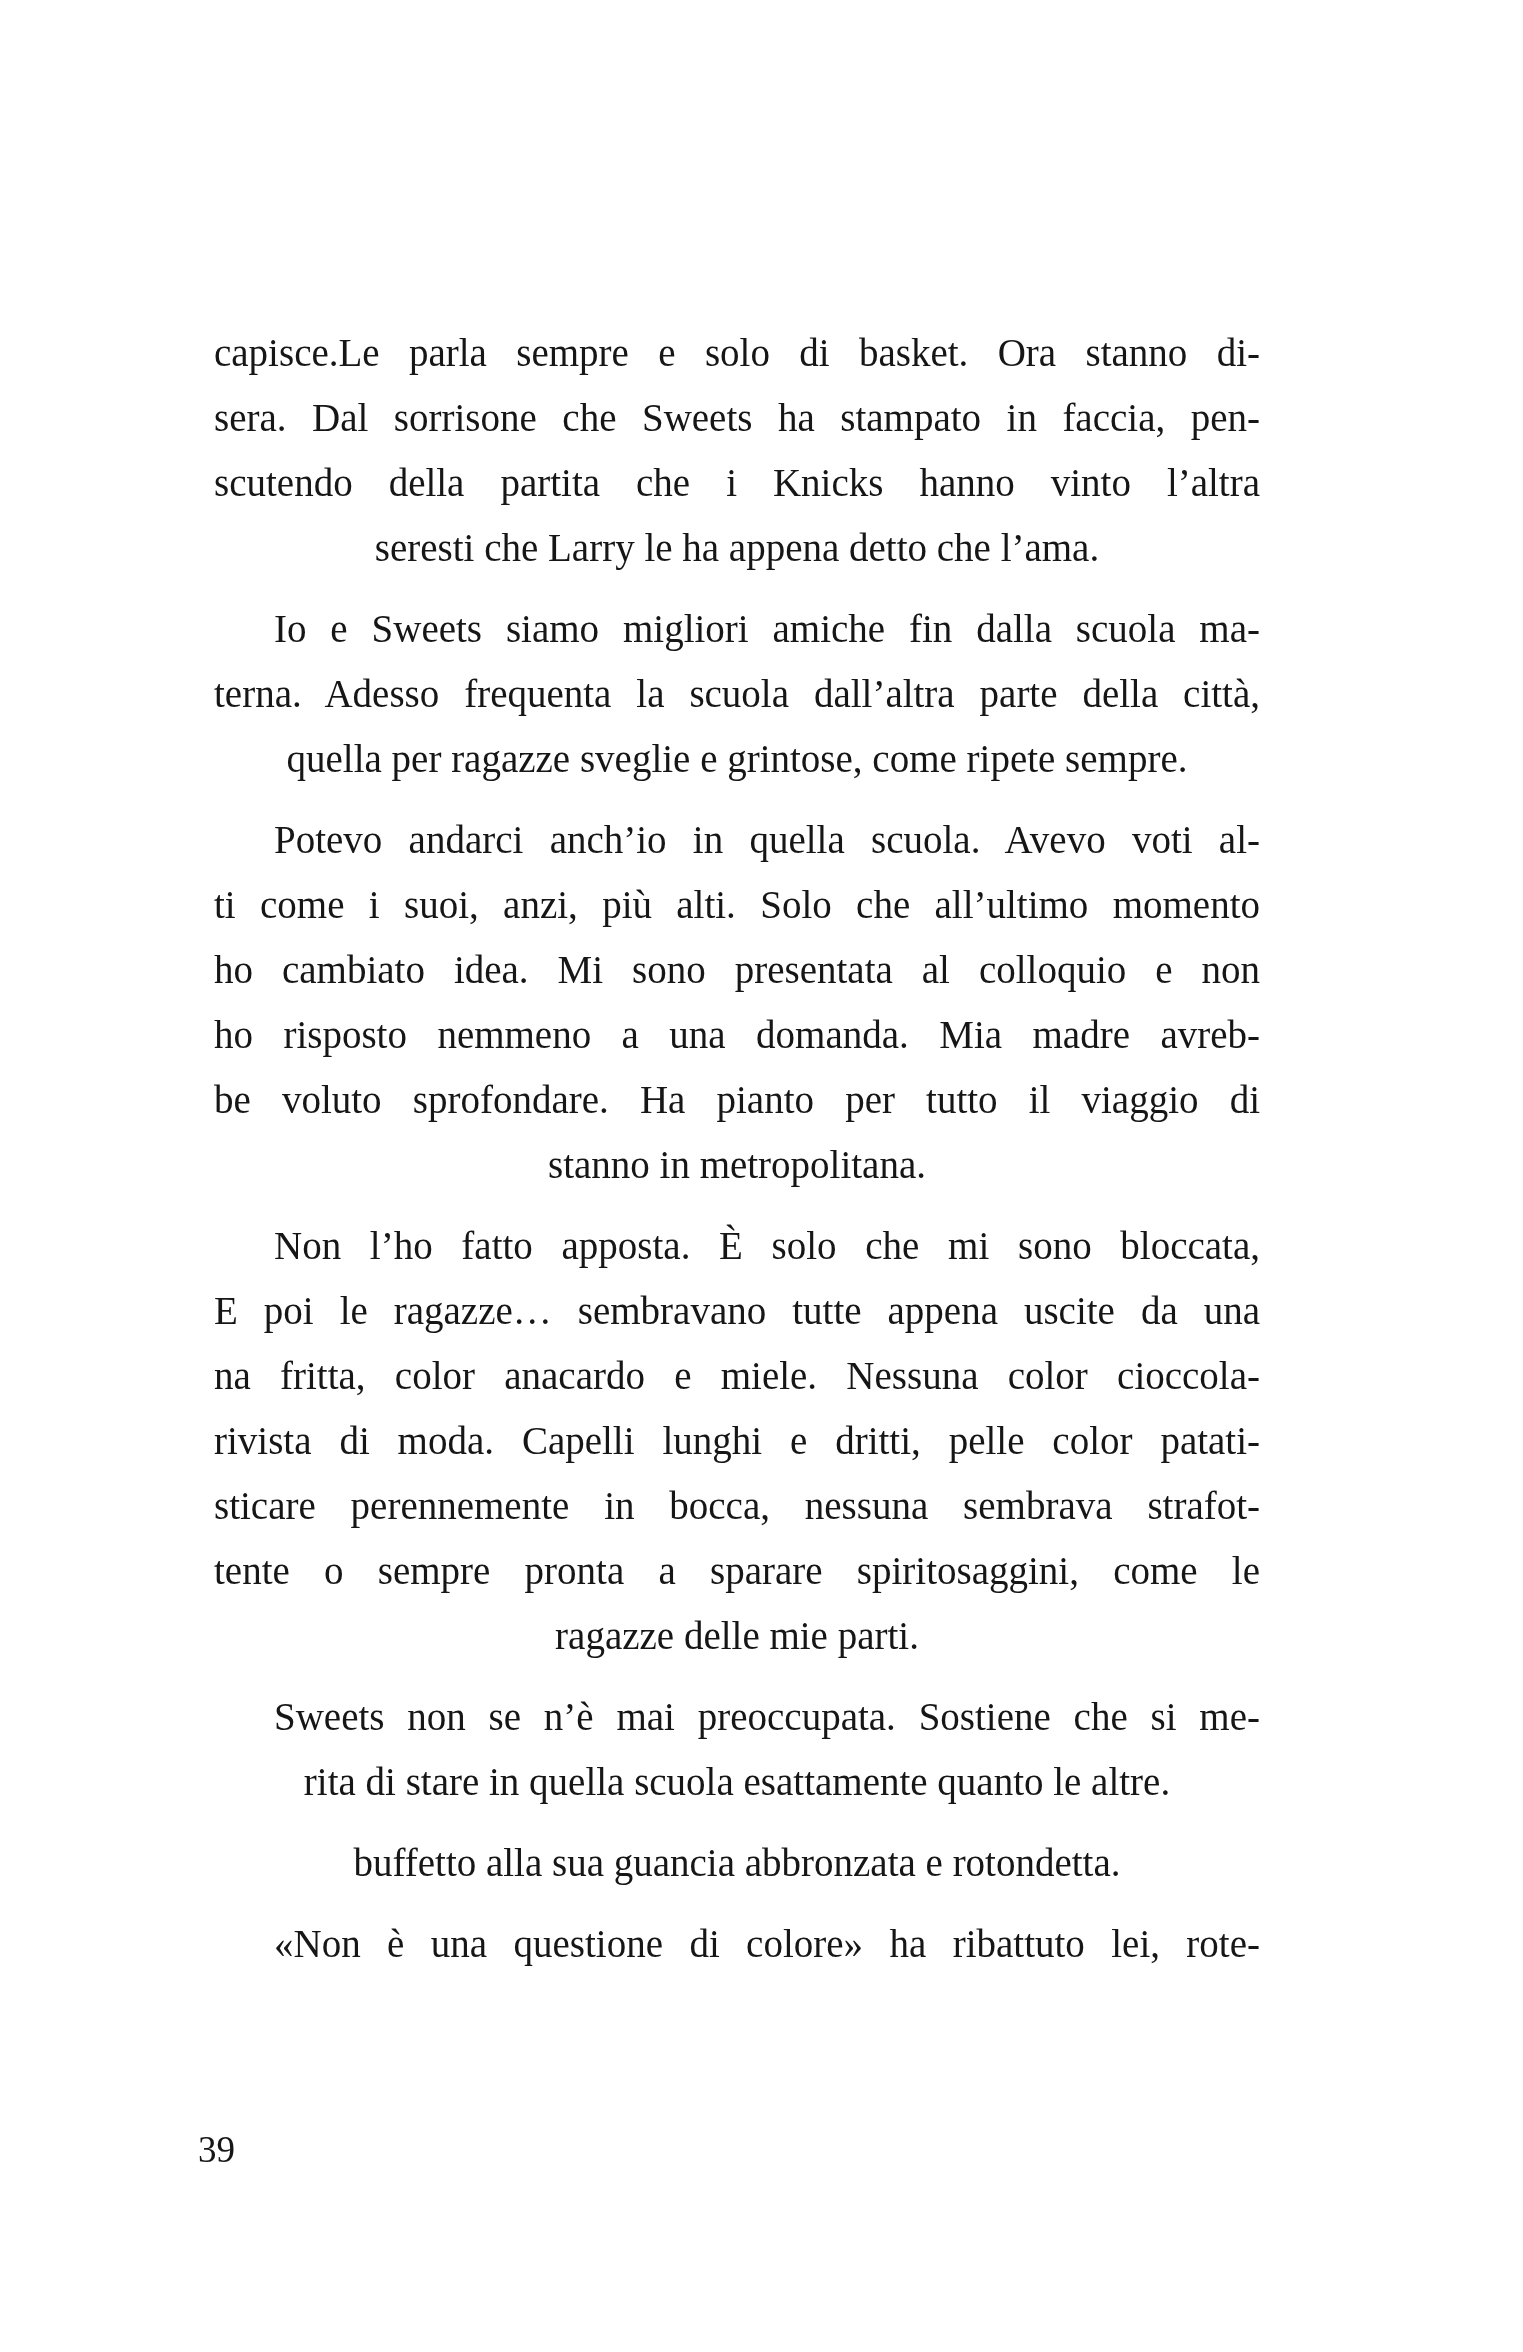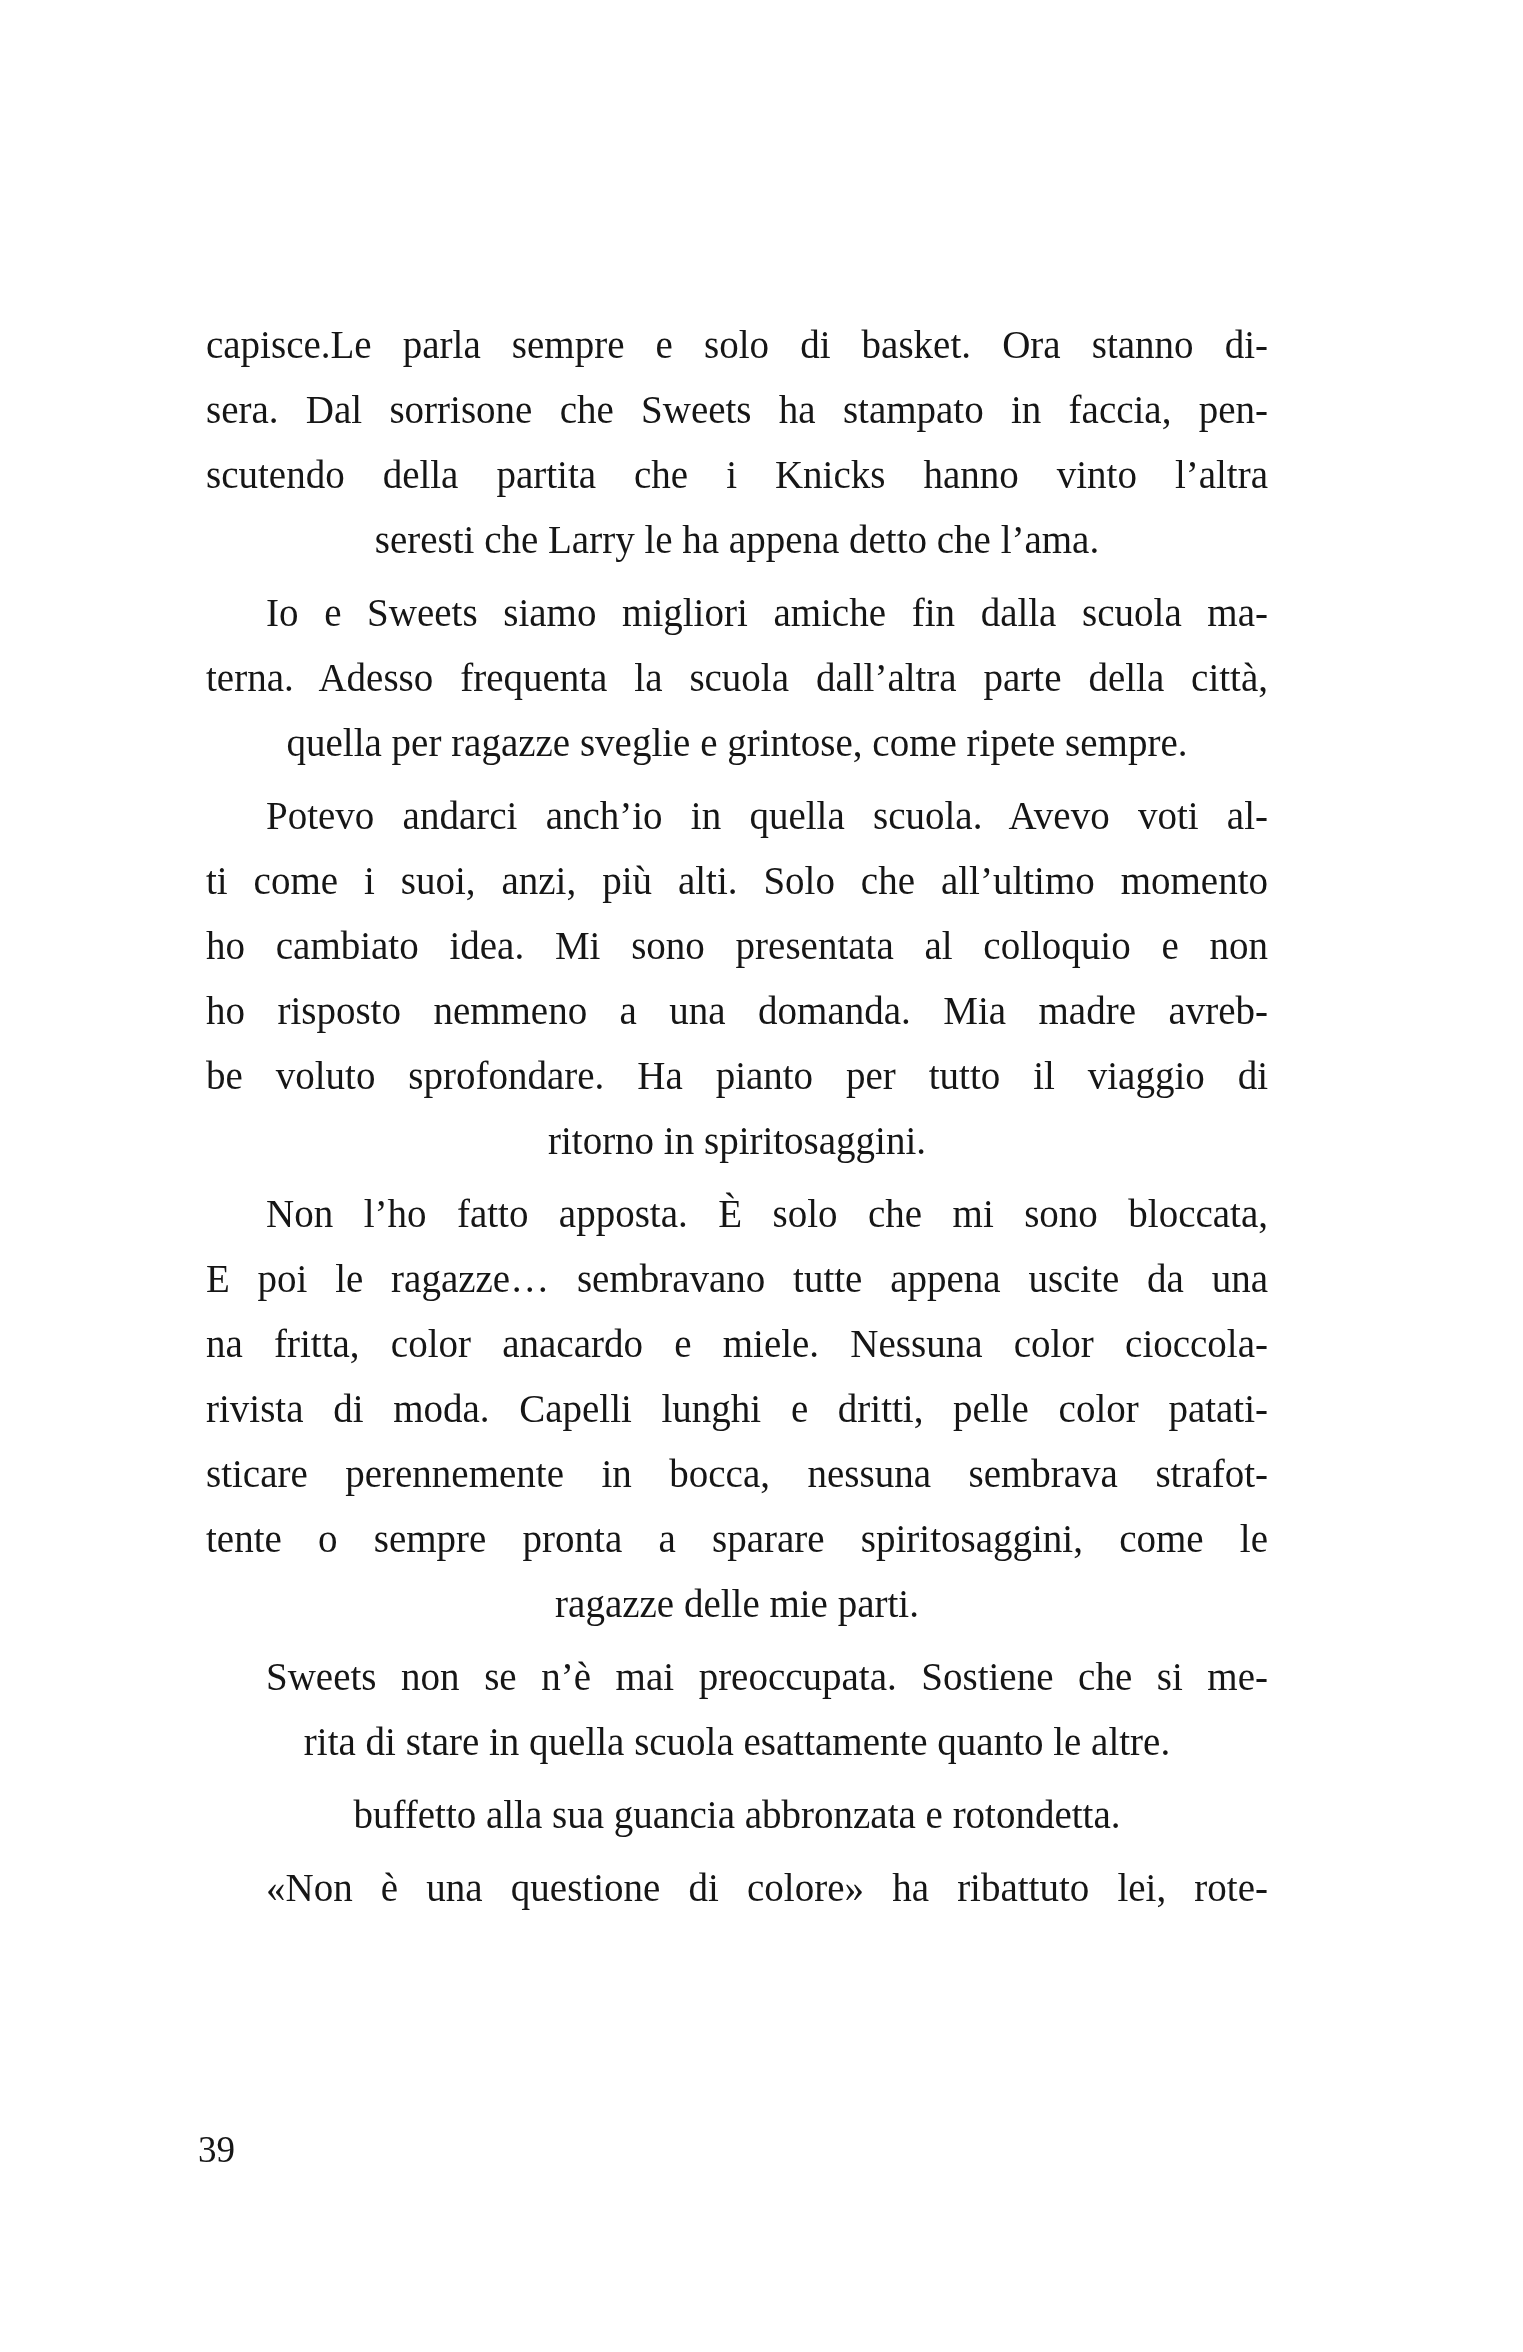--- a/index.html
+++ b/index.html
@@ -18,21 +18,21 @@
   .text-block {
     position: absolute;
     left: 198px;
     top: 304px;
     width: 1078px;
     font-size: 39px;
     line-height: 65px;
     color: #161616;
   }
   .paragraph {
-    margin: 8px;
+    margin: 16px;
     padding: 0;
   }
   .line {
     text-align: center;
     white-space: normal;
   }
   .line.just {
     text-align: justify;
     text-align-last: justify;
   }
@@ -63,21 +63,21 @@
         <div class="line just first-indent">Io e Sweets siamo migliori amiche fin dalla scuola ma-</div>
         <div class="line just">terna. Adesso frequenta la scuola dall’altra parte della città,</div>
         <div class="line">quella per ragazze sveglie e grintose, come ripete sempre.</div>
       </div>
       <div class="paragraph">
         <div class="line just first-indent">Potevo andarci anch’io in quella scuola. Avevo voti al-</div>
         <div class="line just">ti come i suoi, anzi, più alti. Solo che all’ultimo momento</div>
         <div class="line just">ho cambiato idea. Mi sono presentata al colloquio e non</div>
         <div class="line just">ho risposto nemmeno a una domanda. Mia madre avreb-</div>
         <div class="line just">be voluto sprofondare. Ha pianto per tutto il viaggio di</div>
-        <div class="line">ritorno in spiritosaggini.</div>
+        <div class="line">stanno in metropolitana.</div>
       </div>
       <div class="paragraph">
         <div class="line just first-indent">Non l’ho fatto apposta. È solo che mi sono bloccata,</div>
         <div class="line just">E poi le ragazze… sembravano tutte appena uscite da una</div>
         <div class="line just">na fritta, color anacardo e miele. Nessuna color cioccola-</div>
         <div class="line just">rivista di moda. Capelli lunghi e dritti, pelle color patati-</div>
         <div class="line just">sticare perennemente in bocca, nessuna sembrava strafot-</div>
         <div class="line just">tente o sempre pronta a sparare spiritosaggini, come le</div>
         <div class="line">ragazze delle mie parti.</div>
       </div>

